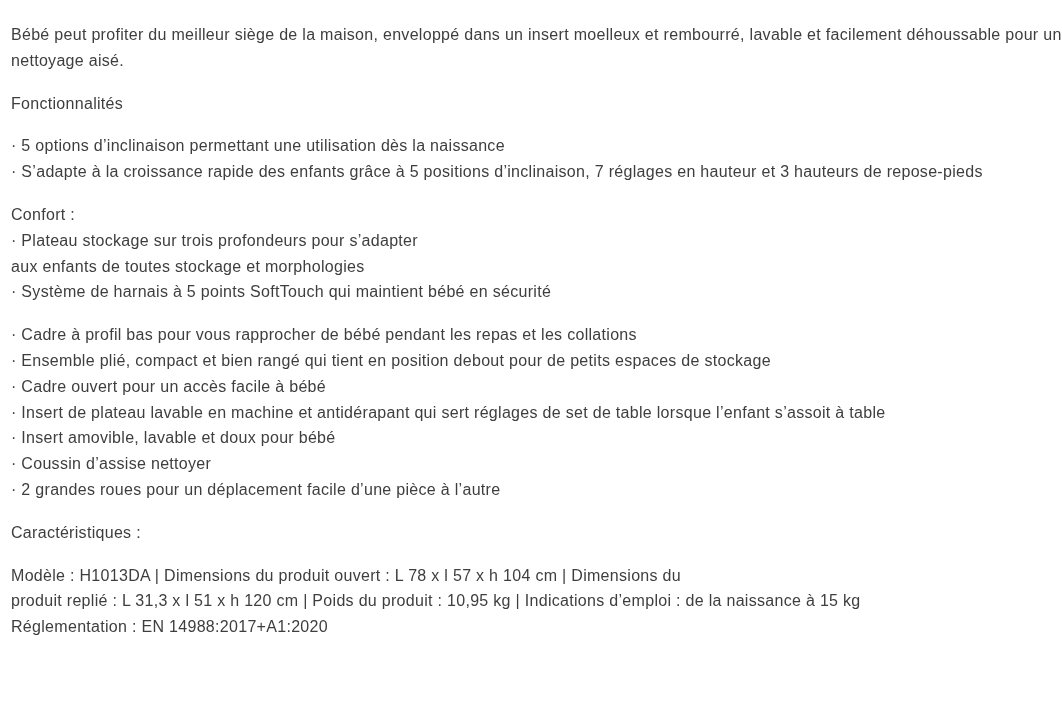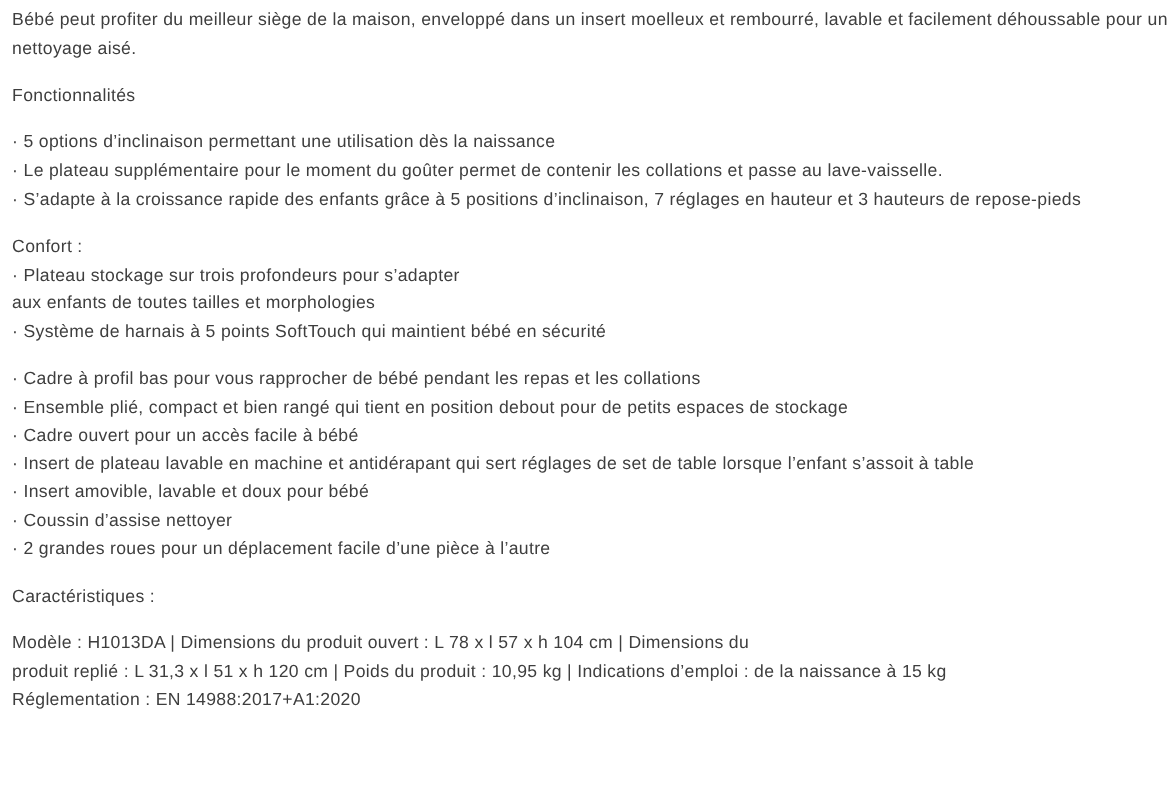--- a/index.html
+++ b/index.html
@@ -9,21 +9,21 @@
   }
   body {
     width: 1062px;
     height: 719px;
     overflow: hidden;
   }
   .doc {
     box-sizing: border-box;
     width: 1062px;
     height: 719px;
-    padding: 6px 10px 0 11px;
+    padding: 22px 10px 0 11px;
     font-family: "Liberation Sans", "DejaVu Sans", sans-serif;
     font-weight: 300;
     font-size: 16px;
     letter-spacing: 0.3px;
     line-height: 25.8px;
     color: #3e3e3e;
     overflow: hidden;
   }
   .block {
     margin: 0 0 17px 0;
@@ -44,29 +44,28 @@
       <div class="line">Bébé peut profiter du meilleur siège de la maison, enveloppé dans un insert moelleux et rembourré, lavable et facilement déhoussable pour un</div>
       <div class="line">nettoyage aisé.</div>
     </div>
 
   <div class="block">
     <div class="line">Fonctionnalités</div>
   </div>
 
   <div class="block">
       <div class="line">· 5 options d’inclinaison permettant une utilisation dès la naissance</div>
-      <div class="line">· Le plateau supplémentaire pour le moment du goûter permet de contenir les collations et passe au lave-vaisselle.</div>
       <div class="line">· S’adapte à la croissance rapide des enfants grâce à 5 positions d’inclinaison, 7 réglages en hauteur et 3 hauteurs de repose-pieds</div>
     </div>
 
   <div class="block">
     <div class="line">Confort :</div>
     <div>
         <div class="line">· Plateau stockage sur trois profondeurs pour s’adapter</div>
-        <div class="line">aux enfants de toutes tailles et morphologies</div>
+        <div class="line">aux enfants de toutes stockage et morphologies</div>
         <div class="line">· Système de harnais à 5 points SoftTouch qui maintient bébé en sécurité</div>
       </div>
   </div>
 
   <div class="block">
     <div>
         <div class="line">· Cadre à profil bas pour vous rapprocher de bébé pendant les repas et les collations</div>
         <div class="line">· Ensemble plié, compact et bien rangé qui tient en position debout pour de petits espaces de stockage</div>
         <div class="line">· Cadre ouvert pour un accès facile à bébé</div>
         <div class="line">· Insert de plateau lavable en machine et antidérapant qui sert réglages de set de table lorsque l’enfant s’assoit à table</div>

